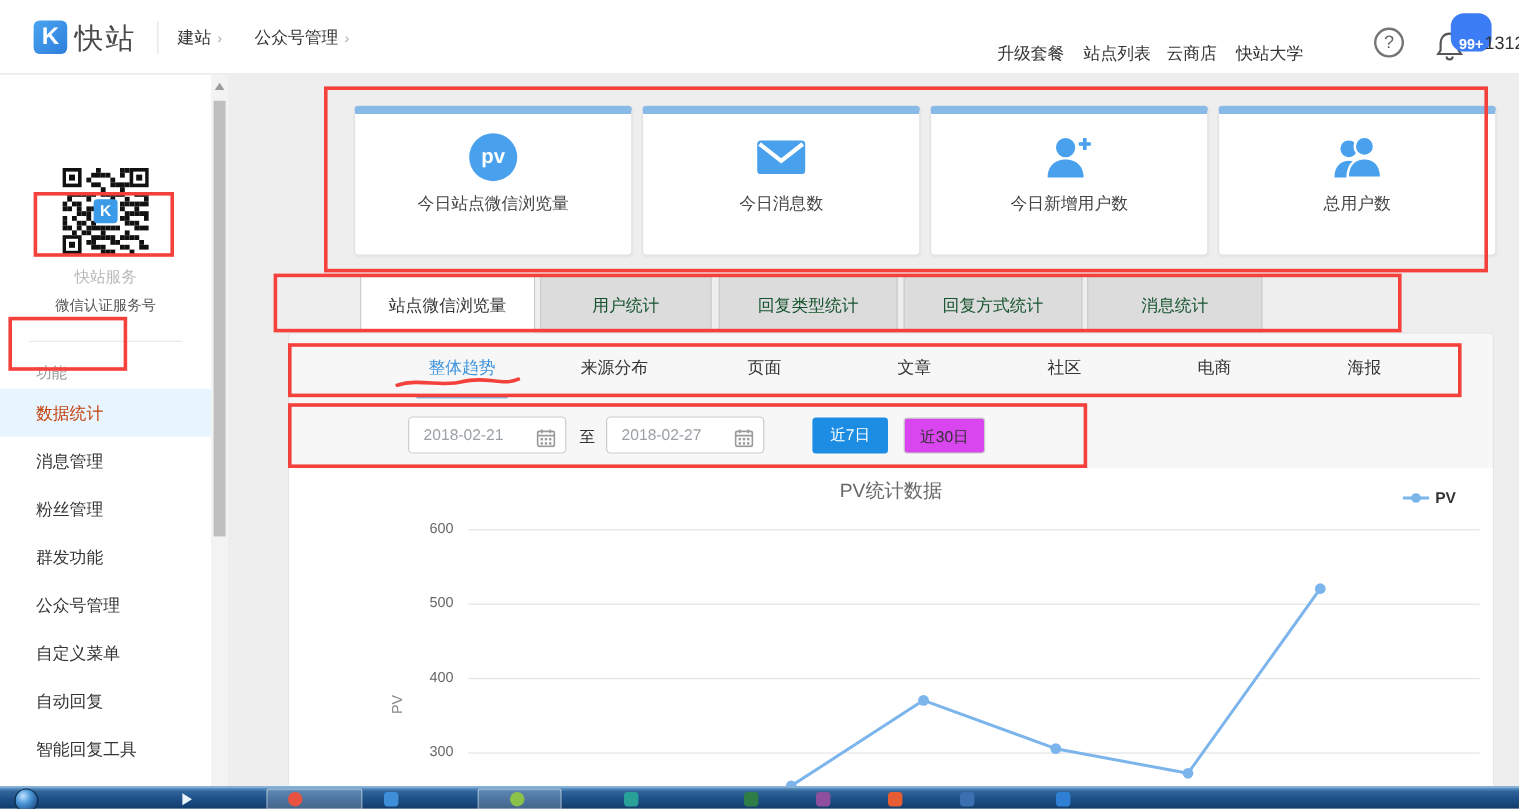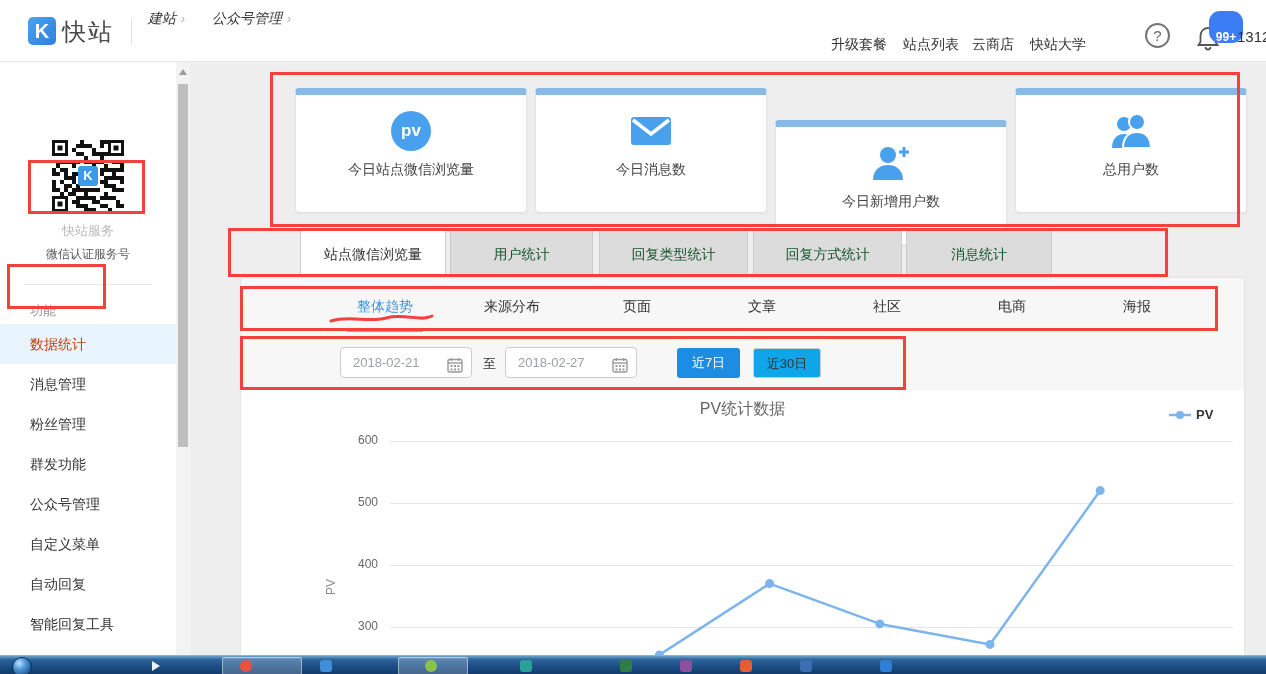--- a/index.html
+++ b/index.html
@@ -5,21 +5,21 @@
   * { box-sizing: border-box; margin: 0; padding: 0; }
   html,body { width:1266px; height:674px; overflow:hidden; }
   body { font-family:"Liberation Sans","DejaVu Sans",sans-serif; position:relative; background:#eee; }
   .abs { position:absolute; }
 
   
   #header { left:0; top:0; width:1266px; height:62px; background:#fff; border-bottom:1px solid #e7e7e7; z-index:5; }
   #logo-icon { left:28px; top:17px; width:28px; height:28px; background:linear-gradient(135deg,#4aa4f0,#2f7fdc); border-radius:5px; color:#fff; font-weight:bold; font-size:20px; text-align:center; line-height:28px; }
   #logo-text { left:62px; top:16px; font-size:24px; color:#4a4a4a; letter-spacing:2px; }
   #logo-divider { left:131px; top:18px; width:1px; height:27px; background:#e2e2e2; }
-  .crumb { top:10px; font-size:14px; color:#333;font-style:italic; }
+  .crumb { top:23px; font-size:14px; color:#333; }
   .crumb .arrow { color:#aaa; margin-left:5px; font-size:12px; }
   #crumb-1 { left:148px; } #crumb-2 { left:212px;text-align:right; }
   .top-link { top:36px; font-size:14px; color:#333; cursor:pointer;text-align:center; }
   #link-1 { left:831px; } #link-2 { left:903px; } #link-3 { left:972px; } #link-4 { left:1030px; }
   #help-icon { left:1145px; top:23px; width:25px; height:25px; border:2px solid #757575; border-radius:50%; color:#666; text-align:center; line-height:21px; font-size:15px; }
   #bell-icon { left:1196px; top:26px; }
   #notif-badge { left:1209px; top:11px; min-width:34px; height:21px; background:#3c7cf5; border-radius:11px; color:#fff; font-size:12px; font-weight:bold; text-align:center; line-height:21px; padding:16px 6px; }
   #account-number { left:1237px; top:28px; font-size:15px; color:#333; }
 
   
@@ -33,21 +33,21 @@
   #side-items { left:0; top:262px; width:176px; }
   .side-item { height:40px; line-height:40px; padding-left:30px; font-size:14px; color:#333; cursor:pointer; }
   .side-item.active { background:#e8f5fe; color:#c2410c; }
   
   #side-sb-track { left:176px; top:62px; width:14px; height:593px; background:#f3f3f3; }
   #side-sb-up { left:179px; top:69px; width:0; height:0; border-left:4px solid transparent; border-right:4px solid transparent; border-bottom:6px solid #9c9c9c; }
   #side-sb-thumb { left:178px; top:84px; width:10px; height:363px; background:#bfbfbf; }
 
   
   .card { top:88px; width:232px; height:125px; background:#fff; border-radius:4px; border:1px solid #e3e3e3; border-top:7px solid #87bae6; box-shadow:0 1px 2px rgba(0,0,0,.05); cursor:pointer; }
-  #card-1 { left:295px; } #card-2 { left:535px; } #card-3 { left:775px;margin-top:32px; } #card-4 { left:1015px; }
+  #card-1 { left:295px; } #card-2 { left:535px; } #card-3 { left:775px; } #card-4 { left:1015px; }
   .card-icon-wrap { position:absolute; left:0; top:14px; width:100%; height:44px; display:flex; align-items:center; justify-content:center; }
   .card-label { position:absolute; left:0; top:66px; width:100%; text-align:center; font-size:14px; color:#444; }
   #pv-badge { width:40px; height:40px; border-radius:50%; background:#49a0ec; color:#fff; font-size:17px; font-weight:bold; text-align:center; line-height:40px; }
 
   
   .tab { top:230px; height:47px; background:#dcdcdc; border:1px solid #cbcbcb; border-bottom:none; text-align:center; line-height:46px; font-size:14px; color:#14532d; cursor:pointer; }
   .tab.active { background:#fff; color:#333; z-index:3; }
   #tab-1 { left:300px; width:146px; } #tab-2 { left:450px; width:143px; } #tab-3 { left:599px; width:149px; }
   #tab-4 { left:753px; width:149px; } #tab-5 { left:906px; width:146px; }
 
@@ -59,21 +59,21 @@
   #subtab-scribble { left:328px; top:312px; z-index:6; }
 
   
   #filter-label { left:305px; top:355px; font-size:13px; color:#333; z-index:2;margin-left:40px; }
   .date-input { top:347px; width:132px; height:31px; background:#fff; border:1px solid #ccc; border-radius:4px; font-size:13px; color:#9aa0a6; line-height:29px; padding-left:12px; z-index:2; cursor:text; }
   #date-from { left:340px; } #date-to { left:505px; }
   #to-label { left:483px; top:355px; font-size:13px; color:#333; z-index:2; }
   .cal-icon { position:absolute; right:8px; top:6px; }
   .quick-btn { top:348px; height:30px; border-radius:3px; font-size:13px; text-align:center; line-height:29px; z-index:2; cursor:pointer; }
   #btn-7d { left:677px; width:63px; background:#1d8de4; color:#fff; }
-  #btn-30d { left:753px; width:68px; background:#0ea5e9; border:1px solid #ccc; color:#333; }
+  #btn-30d { left:753px; width:68px; background:#d946ef; border:1px solid #ccc; color:#333; }
 
   
   #chart-area { left:241px; top:390px; width:1003px; height:265px; background:#fff; overflow:hidden; z-index:2; }
   #chart-title { position:absolute; left:0; top:9px; width:100%; text-align:center; font-size:16px; color:#666; }
   #chart-legend { position:absolute; left:928px; top:17px; display:flex; align-items:center; gap:5px; cursor:pointer; }
   #legend-label { font-size:13px; font-weight:bold; color:#333; }
   .gridline { position:absolute; left:149px; width:843px; height:1px; background:#e4e4e4; }
   .ytick { position:absolute; left:95px; width:42px; text-align:right; font-size:12px; color:#666; }
   #ylabel { position:absolute; left:82px; top:190px; font-size:12px; color:#888; transform:rotate(-90deg); }
   #chart-svg { position:absolute; left:0; top:0; }

